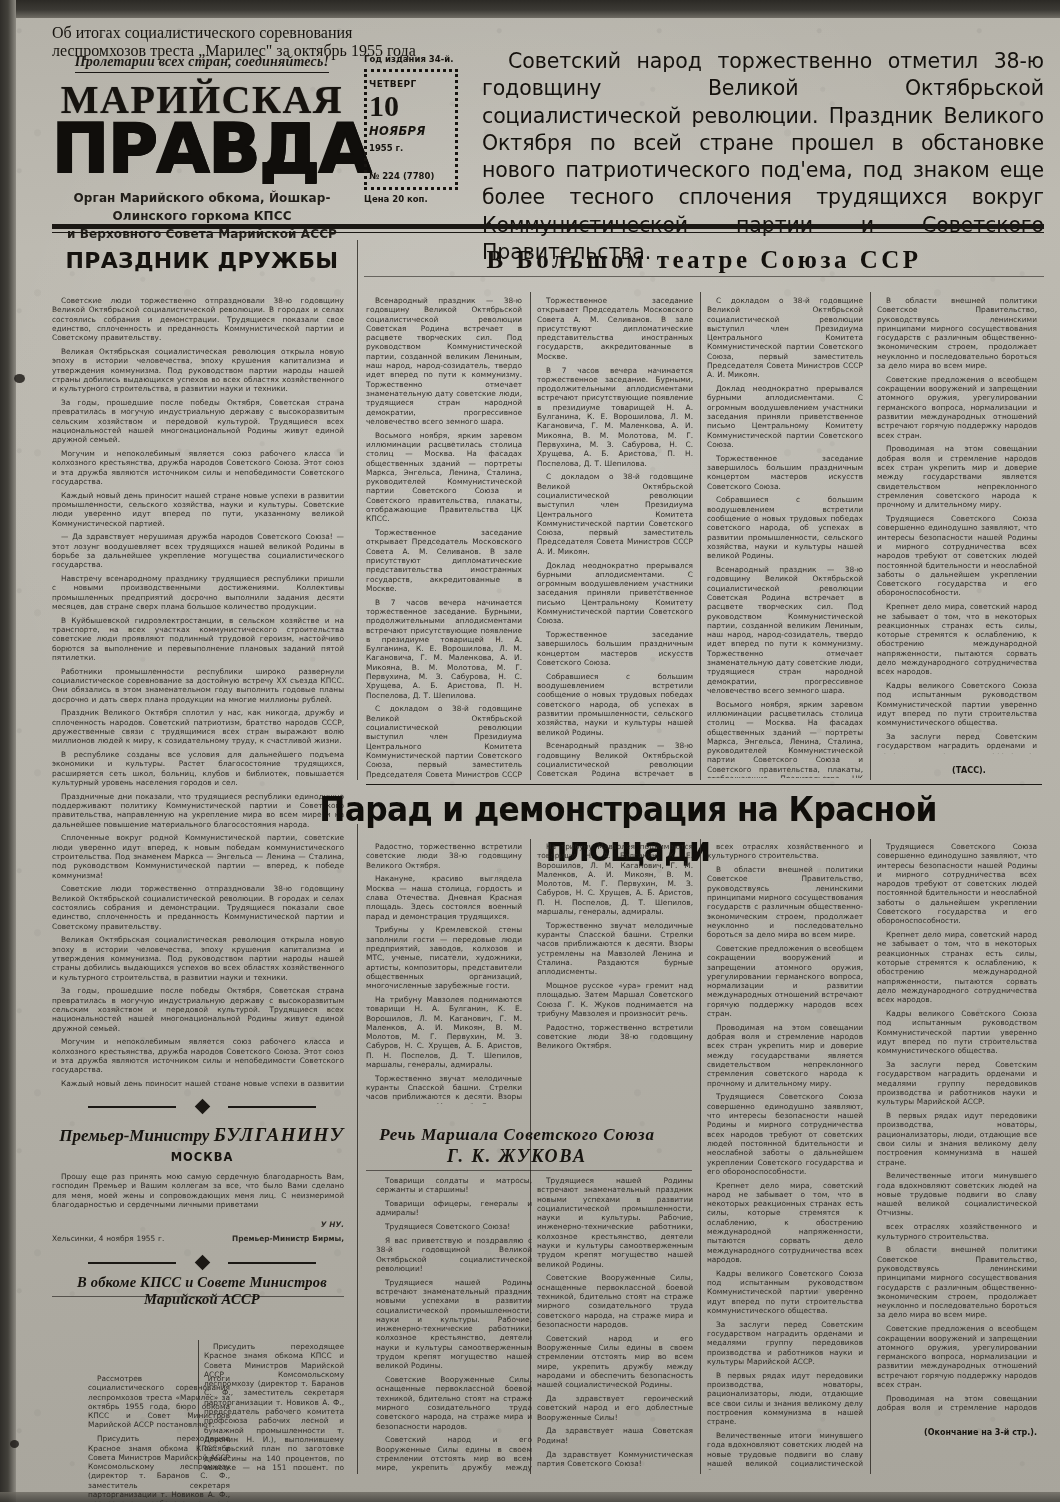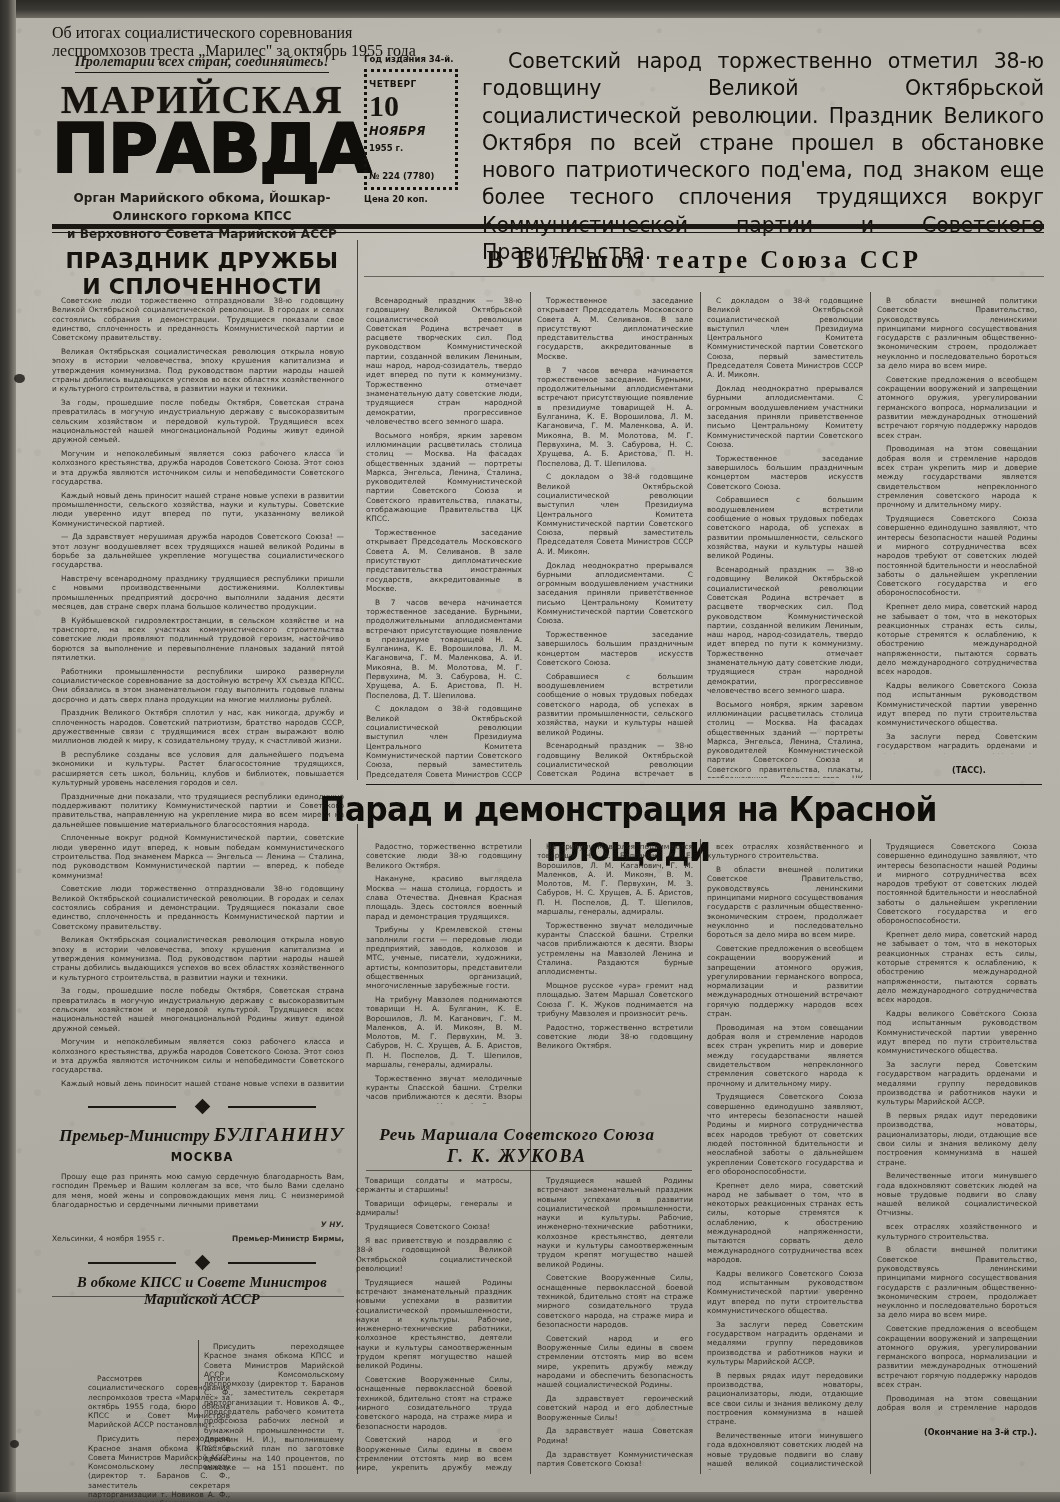--- a/index.html
+++ b/index.html
@@ -198,21 +198,20 @@
     <div class="dc-price">Цена 20 коп.</div>
   </div>
 
   <div class="lead"><span class="ind"></span><span>Советский народ торжественно отметил 38-ю годовщину Великой Октябрьской социалистической революции. Праздник Великого Октября по всей стране прошел в обстановке нового патриотического под'ема, под знаком еще более тесного сплочения трудящихся вокруг Коммунистической партии и Советского Правительства.</span></div>
 
   <div class="rule rule-thick" style="left:0;top:200px;width:992px;"></div>
   <div class="rule rule-thin" style="left:0;top:208px;width:992px;"></div>
 
   <div class="hl-left">
     <div>ПРАЗДНИК ДРУЖБЫ</div>
-    <div>И СПЛОЧЕННОСТИ</div>
   </div>
   <div class="hl-theatre">В Большом театре Союза ССР</div>
   <div class="rule rule-thin" style="left:312px;top:252px;width:680px;height:1px;opacity:.55;"></div>
 
   <div class="coldiv" style="left:305px;top:216px;height:540px;"></div>
   <div class="coldiv" style="left:478px;top:268px;height:488px;"></div>
   <div class="coldiv" style="left:648px;top:268px;height:488px;"></div>
   <div class="coldiv" style="left:818px;top:268px;height:488px;"></div>
 
   <div class="col" id="c-editorial" style="left:0;top:272px;width:292px;height:790px;">
@@ -315,21 +314,21 @@
       <p>Советские предложения о всеобщем сокращении вооружений и запрещении атомного оружия, урегулировании германского вопроса, нормализации и развитии международных отношений встречают горячую поддержку народов всех стран.</p>
       <p>Проводимая на этом совещании добрая воля и стремление народов всех стран укрепить мир и доверие между государствами является свидетельством непреклонного стремления советского народа к прочному и длительному миру.</p>
     </div>
   <div class="tass" style="left:872px;top:1404px;">(Окончание на 3-й стр.).</div>
 
   <div class="hl-speech">
     <div>Речь Маршала Советского Союза</div>
     <div class="nm">Г. К. ЖУКОВА</div>
   </div>
   <div class="rule rule-thin" style="left:314px;top:1146px;width:326px;height:1px;opacity:.6;"></div>
-  <div class="col" id="c-zh1" style="left:304px;top:1152px;width:156px;height:296px;">
+  <div class="col" id="c-zh1" style="left:324px;top:1152px;width:156px;height:296px;">
       <p>Товарищи солдаты и матросы, сержанты и старшины!</p>
       <p>Товарищи офицеры, генералы и адмиралы!</p>
       <p>Трудящиеся Советского Союза!</p>
       <p>Я вас приветствую и поздравляю с 38-й годовщиной Великой Октябрьской социалистической революции!</p>
       <p>Трудящиеся нашей Родины встречают знаменательный праздник новыми успехами в развитии социалистической промышленности, науки и культуры. Рабочие, инженерно-технические работники, колхозное крестьянство, деятели науки и культуры самоотверженным трудом крепят могущество нашей великой Родины.</p>
       <p>Советские Вооруженные Силы, оснащенные первоклассной боевой техникой, бдительно стоят на страже мирного созидательного труда советского народа, на страже мира и безопасности народов.</p>
       <p>Советский народ и его Вооруженные Силы едины в своем стремлении отстоять мир во всем мире, укрепить дружбу между народами и обеспечить безопасность нашей социалистической Родины.</p>
     </div>
   <div class="col" id="c-zh2" style="left:485px;top:1152px;width:156px;height:296px;">
       <p>Трудящиеся нашей Родины встречают знаменательный праздник новыми успехами в развитии социалистической промышленности, науки и культуры. Рабочие, инженерно-технические работники, колхозное крестьянство, деятели науки и культуры самоотверженным трудом крепят могущество нашей великой Родины.</p>

